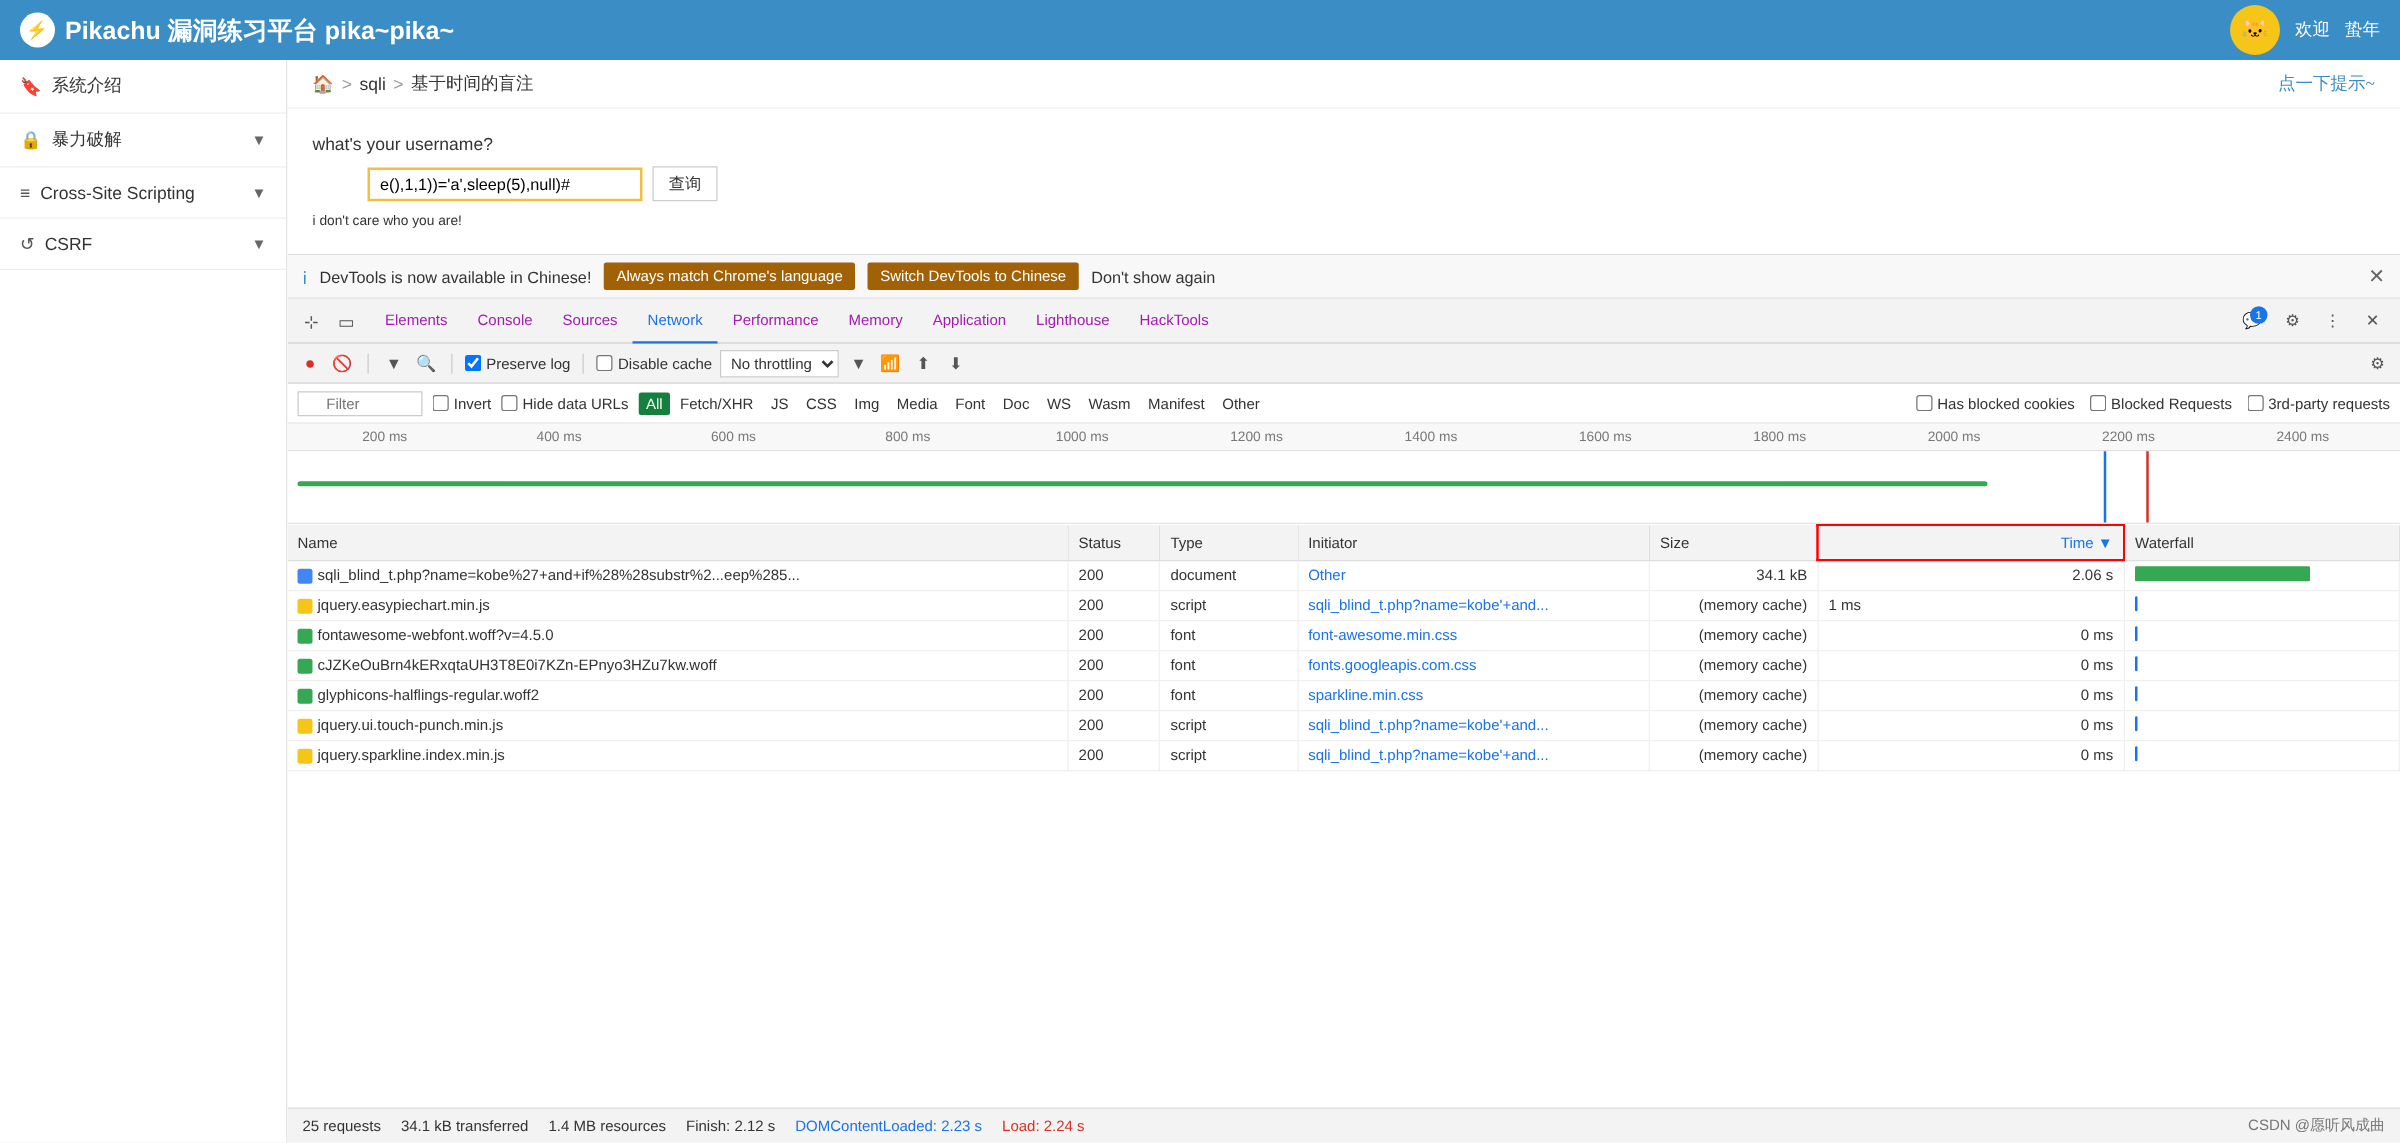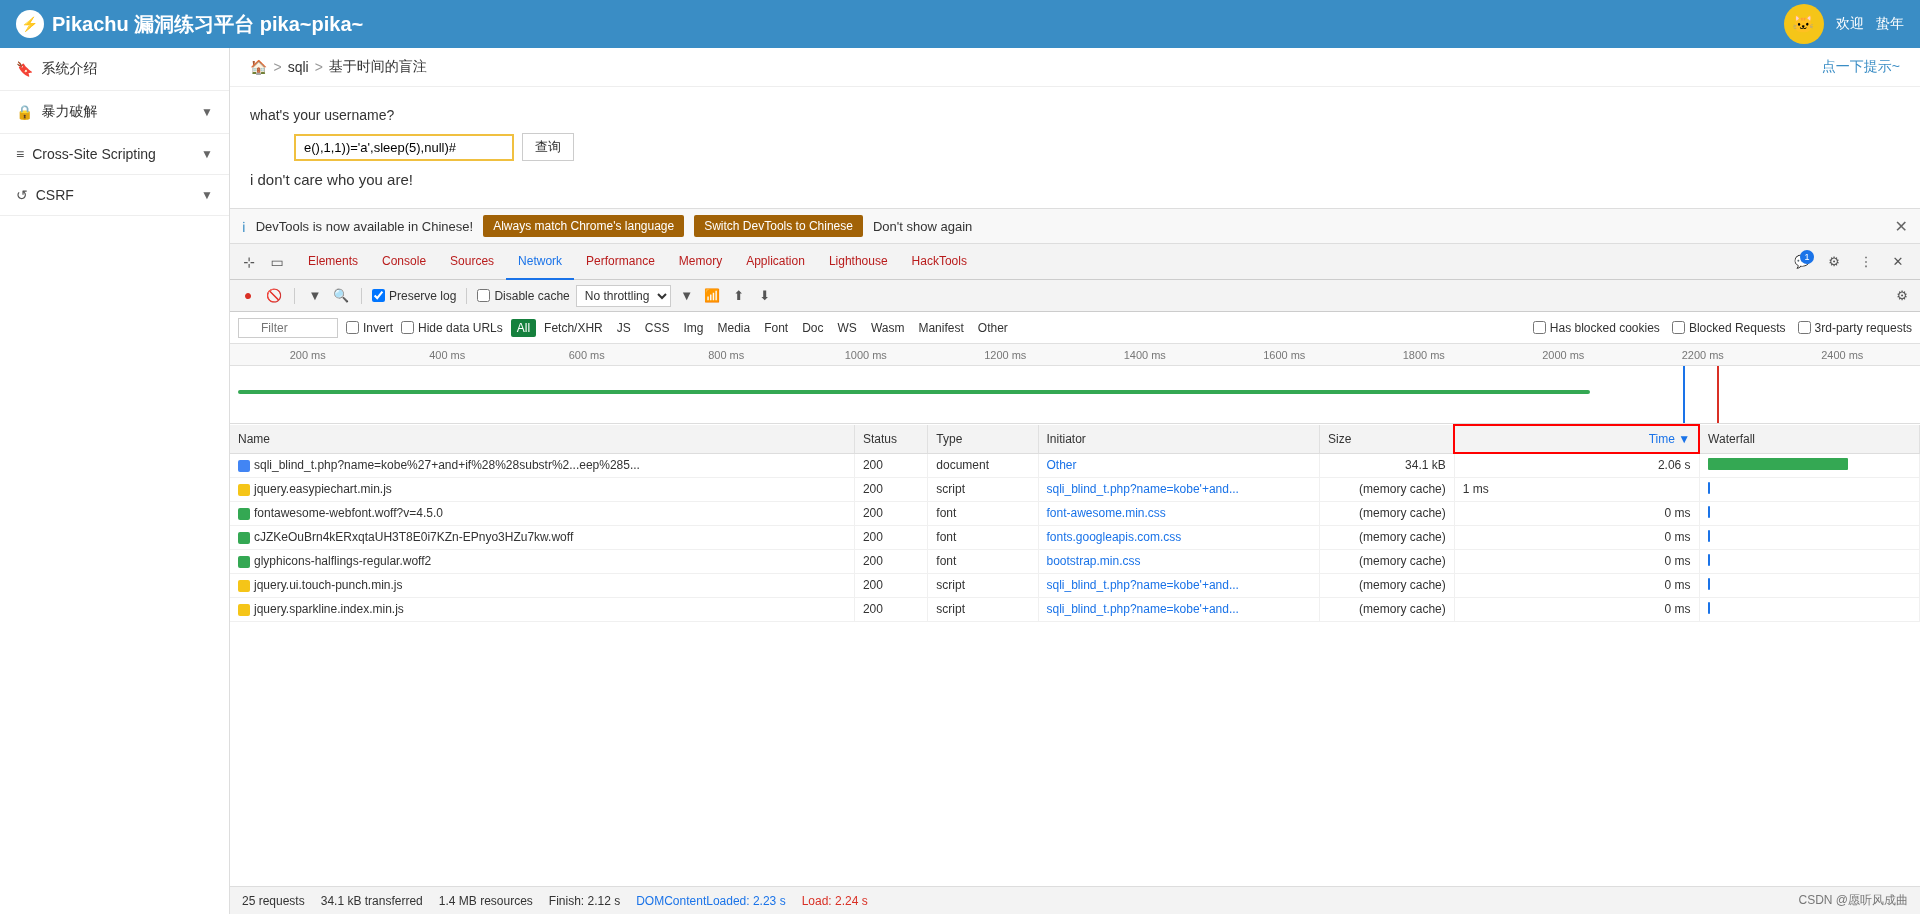--- a/index.html
+++ b/index.html
@@ -109,20 +109,21 @@
       color: #333;
     }
     .breadcrumb .home-icon { color: #555; }
     .breadcrumb .sep { color: #999; }
     .breadcrumb .current { color: #333; }
     .hint-link {
       color: #3a8dc5;
       font-size: 14px;
       cursor: pointer;
       text-decoration: none;
+      font-family: Liberation Serif, serif;
     }
 
     
     .form-area {
       padding: 20px 20px;
       background: white;
     }
     .form-question {
       font-size: 14px;
       color: #333;
@@ -144,21 +145,21 @@
     }
     .form-btn {
       background: white;
       border: 1px solid #ccc;
       padding: 4px 12px;
       font-size: 13px;
       cursor: pointer;
       color: #333;
     }
     .form-result {
-      font-size: 15px;
+      font-size: 11px;
       color: #333;
     }
 
     
     .devtools-notification {
       background: #f8f8f8;
       border-top: 1px solid #ddd;
       border-bottom: 1px solid #ddd;
       padding: 6px 12px;
       display: flex;
@@ -216,21 +217,21 @@
       font-size: 14px;
       border-radius: 3px;
     }
     .devtools-tab {
       padding: 0 12px;
       height: 36px;
       display: flex;
       align-items: center;
       cursor: pointer;
       font-size: 12px;
-      color: #b91c1c;
+      color: #a21caf;
       border-bottom: 2px solid transparent;
       white-space: nowrap;
     }
     .devtools-tab.active {
       border-bottom: 2px solid #1a73e8;
       color: #1a73e8;
     }
     .devtools-tabs-right {
       margin-left: auto;
       display: flex;
@@ -740,21 +741,21 @@
         <div style="height:12px;width:2px;background:#1a73e8;border-radius:1px;display:inline-block;"></div>
       </td>
     </tr>
               <tr>
       <td class="col-name" title="glyphicons-halflings-regular.woff2">
         <span style="display:inline-block;width:12px;height:12px;background:#34a853;border-radius:2px;margin-right:4px;vertical-align:middle;"></span>glyphicons-halflings-regular.woff2
       </td>
       <td class="col-status">200</td>
       <td class="col-type">font</td>
       <td class="col-initiator" title="bootstrap.min.css">
-        <a class="link-blue" href="#">bootstrap.min.css</a>
+        <a class="link-blue" href="#">sparkline.min.css</a>
       </td>
       <td class="col-size" style="text-align:right;">(memory cache)</td>
       <td class="col-time" style="text-align:right;">0 ms</td>
       <td class="col-waterfall">
         <div style="height:12px;width:2px;background:#1a73e8;border-radius:1px;display:inline-block;"></div>
       </td>
     </tr>
               <tr>
       <td class="col-name" title="jquery.ui.touch-punch.min.js">
         <span style="display:inline-block;width:12px;height:12px;background:#f5c518;border-radius:2px;margin-right:4px;vertical-align:middle;"></span>jquery.ui.touch-punch.min.js

